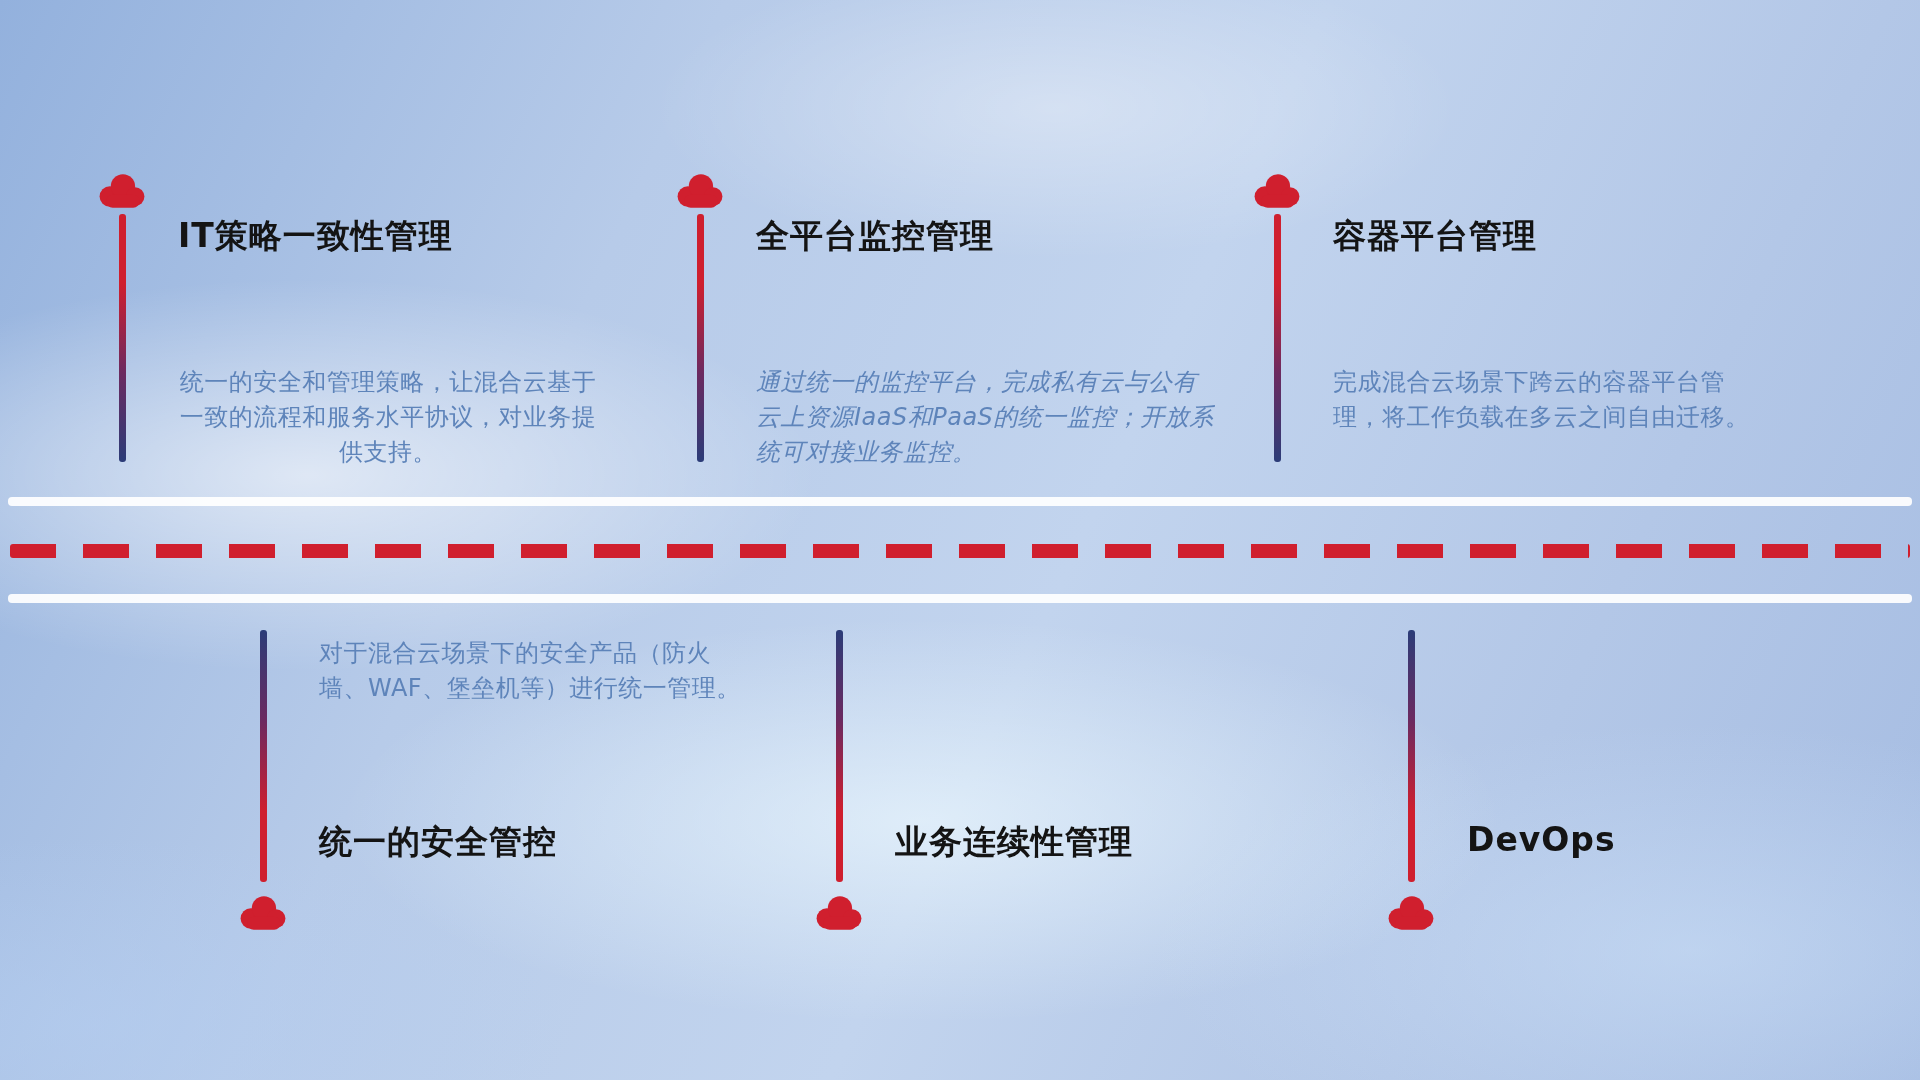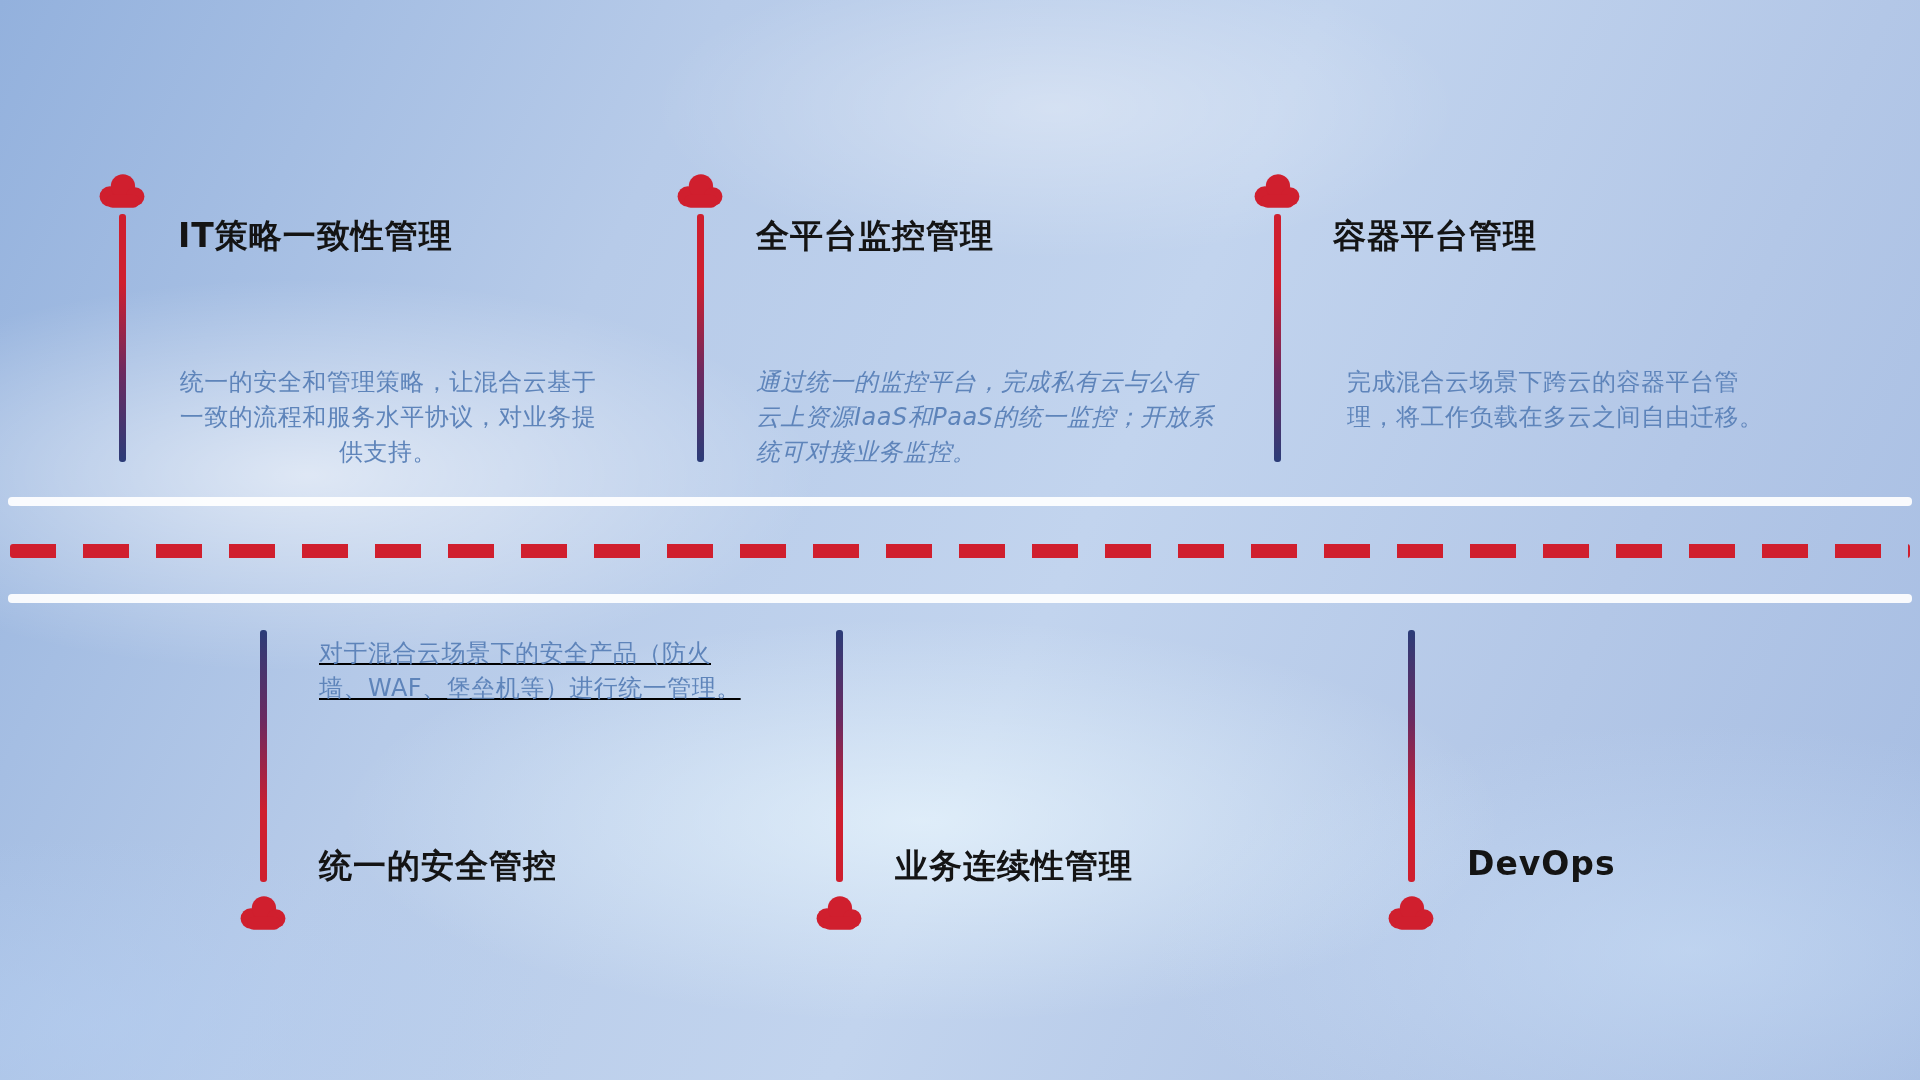--- a/index.html
+++ b/index.html
@@ -82,44 +82,44 @@
     top: 0;
     height: 252px;
     background: linear-gradient(180deg, #2b3c78 0%, #6c2a60 36%, #cf1f2e 72%, #cf1f2e 100%);
   }
 
   .content {
     position: absolute;
     left: 56px;
   }
   .item-top .content    { top: 44px; width: 470px; }
-  .item-bottom .content { top: 6px;  width: 470px; text-decoration: underline; }
+  .item-bottom .content { top: 6px;  width: 470px; }
 
   .title {
     font-size: 33px;
     font-weight: bold;
     color: #141414;
     letter-spacing: 1px;
     white-space: nowrap;
   }
   .desc {
     font-size: 24px;
     line-height: 35px;
     color: #5e84ba;
     letter-spacing: 0.5px;
   }
   .item-top .desc { margin-top: 106px; }
   .item-top .t1-desc { width: 420px; text-align: center; }
   .item-top .t2-desc { width: 462px; font-style: italic; }
-  .item-top .t3-desc { width: 428px; margin-left: 14px; }
+  .item-top .t3-desc { width: 428px; }
   .item-bottom .desc { margin-top: 0; }
   .item-bottom .b1-desc { width: 425px; }
   .item-bottom .b2-desc { width: 420px; }
   .item-bottom .b3-desc { width: 392px; }
-  .item-bottom .title { position: absolute; top: 208px; left: 0; }
+  .item-bottom .title { position: absolute; top: 184px; left: 0; }
 </style>
 </head>
 <body>
 
 <div class="stage">
 
   <div class="hline hline-top"></div>
   <div class="dashed-line"></div>
   <div class="hline hline-bottom"></div>
 

